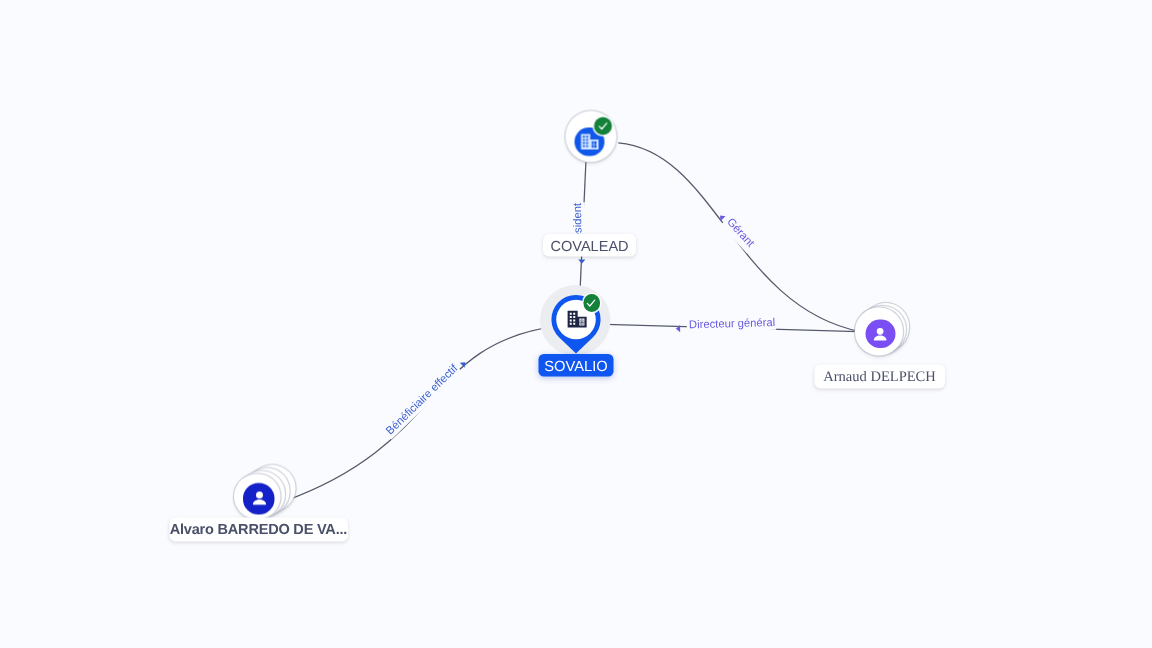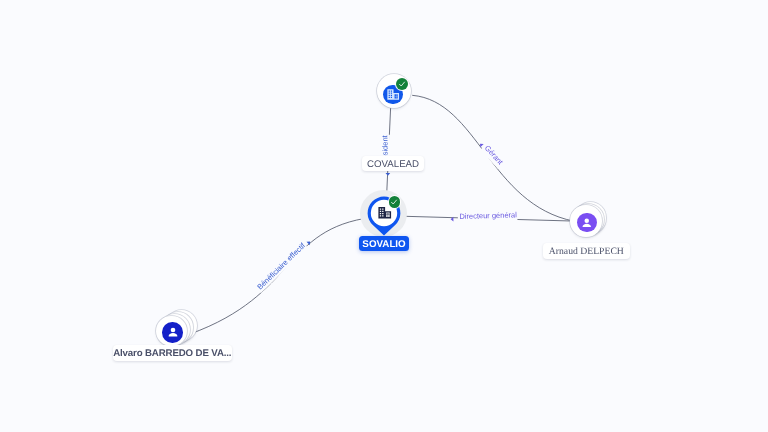--- a/index.html
+++ b/index.html
@@ -17,21 +17,21 @@
   .halo{position:absolute;border-radius:50%;background:#ebedf0;}
   .circ{position:absolute;border-radius:50%;background:#fff;
         box-shadow:0 0 0 0.8px rgba(175,180,195,.55), 0 1.5px 2.5px rgba(40,50,80,.10);
         box-sizing:border-box;}
   .pill{position:absolute;border-radius:4px;background:#fff;transform:translateZ(0);
         box-shadow:0 1px 2.5px rgba(40,50,80,.15);
         display:flex;align-items:center;justify-content:center;
         color:#4a5069;white-space:nowrap;font-size:9.7px;line-height:1;
         padding-top:2px;box-sizing:border-box;}
   .pill.sel{background:#0f56f0;color:#fff;font-size:9.8px;border-radius:3.5px;
-            padding-top:2.5px;box-shadow:0 1px 4px rgba(20,70,200,.30);font-weight:bold;}
+            padding-top:2.5px;box-shadow:0 1px 4px rgba(20,70,200,.30);}
   .avatar{position:absolute;border-radius:50%;display:flex;align-items:center;justify-content:center;}
   .badge{position:absolute;border-radius:50%;background:#13813a;
          box-shadow:0 0 0 1px rgba(255,255,255,.92);
          display:flex;align-items:center;justify-content:center;}
 </style>
 </head>
 <body>
 
 <div id="graph">
 

